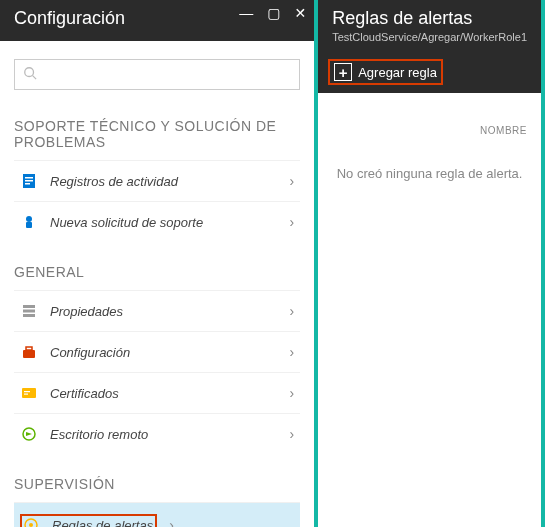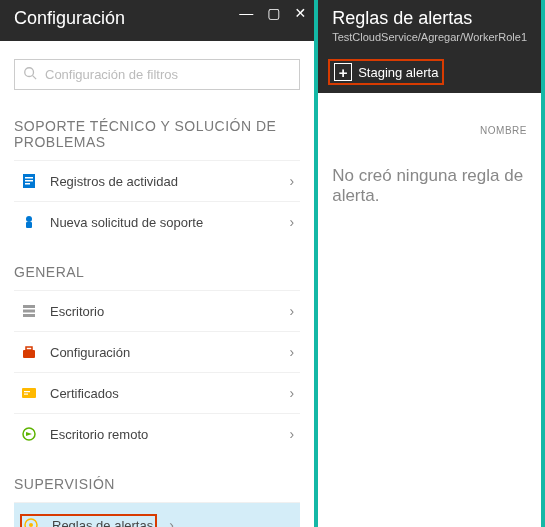--- a/index.html
+++ b/index.html
@@ -118,20 +118,21 @@
   }
   .menu-item:last-child { border-bottom: 1px solid #f0f0f0; }
   .menu-item .icon {
     width: 18px; height: 18px;
     display: flex; align-items: center; justify-content: center;
   }
   .menu-item .label {
     flex: 1;
     color: #444;
     font-size: 13px;
+    font-style: italic;
   }
   .chev { color: #888; font-size: 14px; }
 
   .menu-item.selected {
     background: #d4edf8;
   }
   .highlight-box {
     border: 2px solid #d83b01;
     padding: 0 2px 0 0;
     display: inline-flex;
@@ -140,23 +141,23 @@
   }
 
   .col-header {
     font-size: 10px;
     letter-spacing: 0.5px;
     color: #888;
     text-align: right;
     margin: 14px 0 30px 0;
   }
   .empty-msg {
-    text-align: left;
+    text-align: center;
     color: #888;
-    font-size: 17px;
+    font-size: 13px;
   }
 </style>
 </head>
 <body>
 
 <div class="blade blade-left">
   <div class="header">
     <div class="header-title">Configuración</div>
     <div class="win-controls">
       <span>—</span>
@@ -166,21 +167,20 @@
   </div>
 
   <div class="content">
     <div class="search-box">
       <span class="icon">
         <svg width="14" height="14" viewBox="0 0 16 16">
             <circle cx="7" cy="7" r="5" fill="none" stroke="#bbb" stroke-width="1.5"></circle>
             <line x1="11" y1="11" x2="15" y2="15" stroke="#bbb" stroke-width="1.5"></line>
           </svg>
       </span>
-      <input type="text" placeholder="Configuración de filtros" style="">
     </div>
 
     <div class="section-label first">SOPORTE TÉCNICO Y SOLUCIÓN DE PROBLEMAS</div>
 
     <div class="menu-item">
       <span class="icon">
         <svg width="16" height="16" viewBox="0 0 16 16">
             <rect x="2" y="1" width="12" height="14" fill="#0078d4"></rect>
             <rect x="4" y="4" width="8" height="1.5" fill="#fff"></rect>
             <rect x="4" y="7" width="8" height="1.5" fill="#fff"></rect>
@@ -205,21 +205,21 @@
     <div class="section-label">GENERAL</div>
 
     <div class="menu-item">
       <span class="icon">
         <svg width="16" height="16" viewBox="0 0 16 16">
             <rect x="2" y="2" width="12" height="3" fill="#9b9b9b"></rect>
             <rect x="2" y="6.5" width="12" height="3" fill="#9b9b9b"></rect>
             <rect x="2" y="11" width="12" height="3" fill="#9b9b9b"></rect>
           </svg>
       </span>
-      <span class="label">Escritorio</span>
+      <span class="label">Propiedades</span>
       <span class="chev">›</span>
     </div>
 
     <div class="menu-item">
       <span class="icon">
         <svg width="16" height="16" viewBox="0 0 16 16">
             <rect x="2" y="6" width="12" height="8" rx="1" fill="#d83b01"></rect>
             <rect x="5" y="3" width="6" height="3" fill="none" stroke="#d83b01" stroke-width="1.5"></rect>
           </svg>
       </span>
@@ -268,20 +268,20 @@
 </div>
 
 <div class="blade blade-right">
   <div class="header">
     <div class="header-title">Reglas de alertas</div>
     <div class="header-sub">TestCloudService/Agregar/WorkerRole1</div>
   </div>
   <div class="cmdbar">
     <span class="cmd-item">
       <span class="cmd-plus">+</span>
-      <span>Staging alerta</span>
+      <span>Agregar regla</span>
     </span>
   </div>
   <div class="content">
     <div class="col-header">NOMBRE</div>
     <div class="empty-msg">No creó ninguna regla de alerta.</div>
   </div>
 </div>
 
 </body></html>

